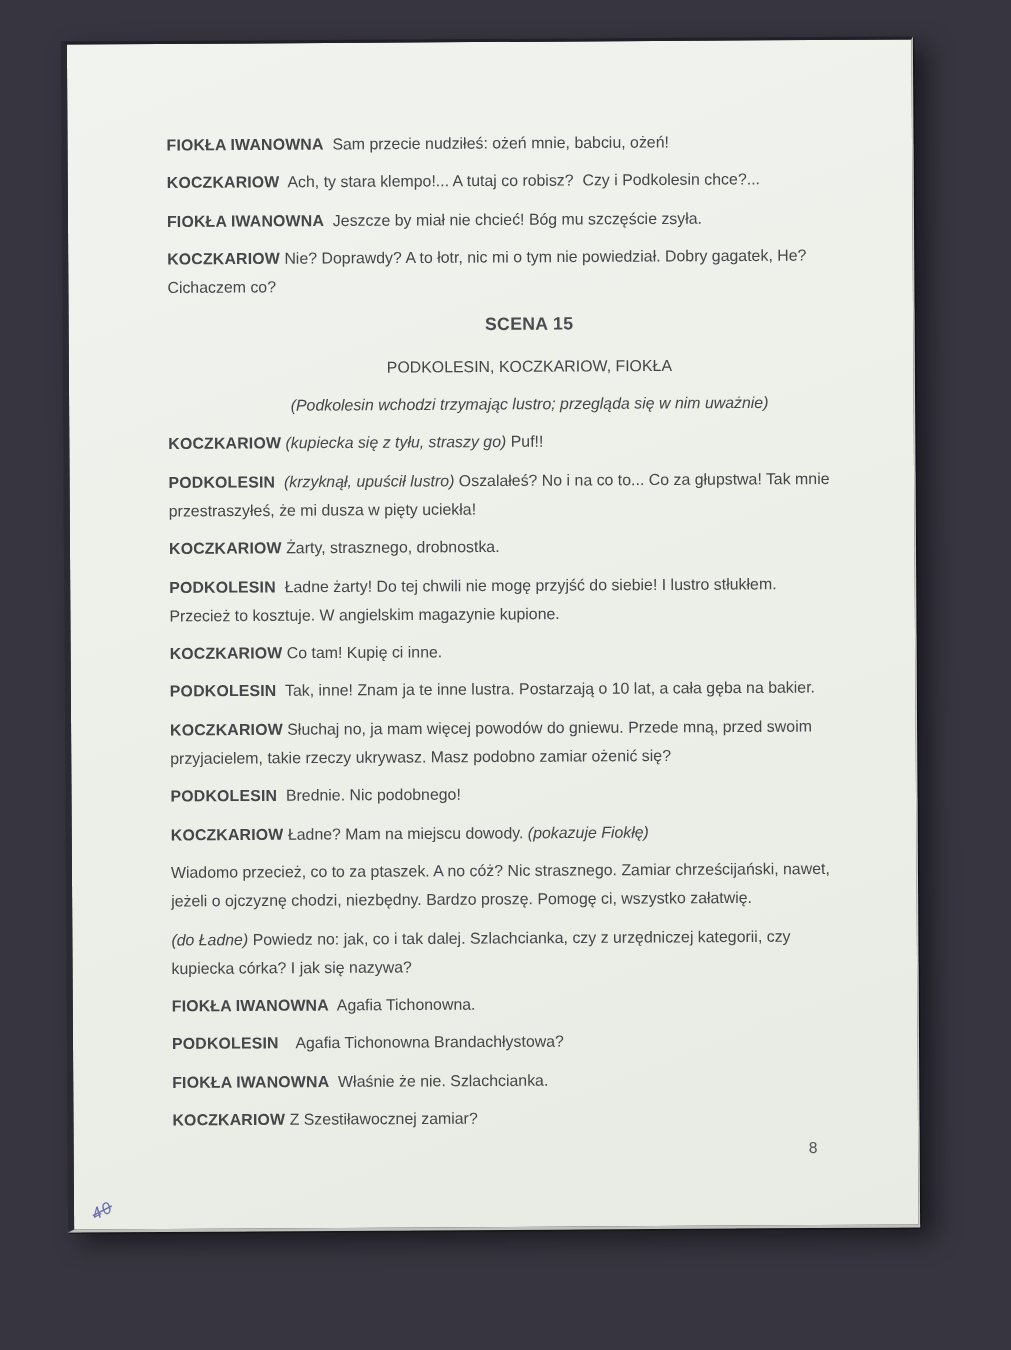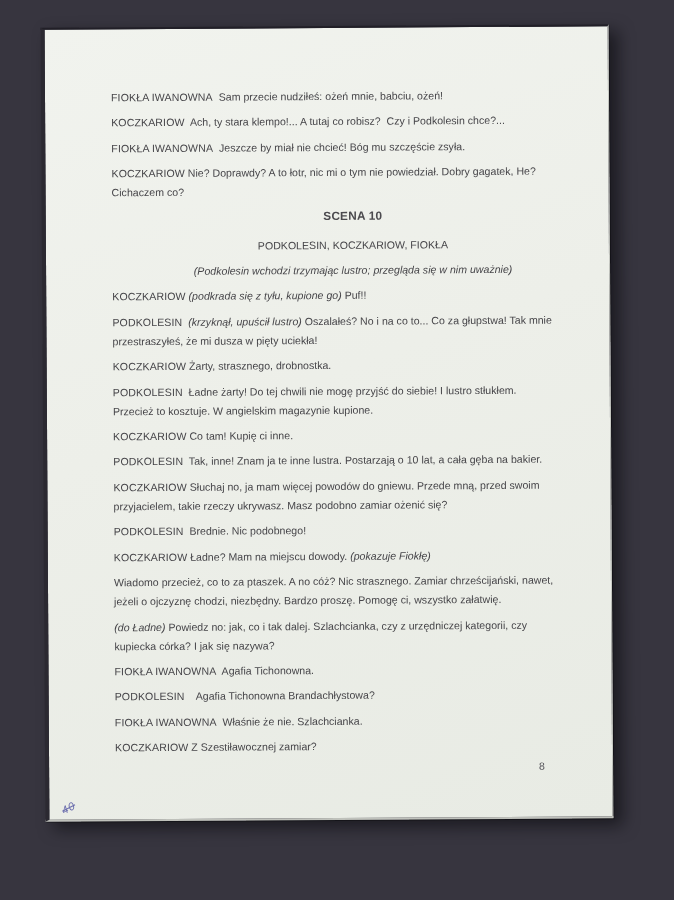--- a/index.html
+++ b/index.html
@@ -47,21 +47,21 @@
     text-align: center;
   }
   .para.heading {
     text-align: center;
     font-weight: 700;
     font-size: 11.8px;
     letter-spacing: 0.2px;
     color: #4b4a4e;
     margin: 6px 0 9px 0;
   }
-  .seg-speaker { letter-spacing: 0.1px; }
+  .seg-speaker { letter-spacing: 0.1px; font-weight: bold; }
   .seg-italic  { font-style: italic; }
   .seg-normal  { }
   .page-number {
     position: absolute;
     left: 490px;
     top: 733px;
     font-size: 10.5px;
     color: #55545a;
   }
   .handwritten-note {
@@ -80,24 +80,24 @@
 <body>
 
 <div class="desk">
   <div class="paper">
     <div class="page-text">
         <p class="para left"><span class="seg-speaker">FIOKŁA IWANOWNA</span><span class="seg-normal">  Sam przecie nudziłeś: ożeń mnie, babciu, ożeń!</span></p>
         <p class="para left"><span class="seg-speaker">KOCZKARIOW</span><span class="seg-normal">  Ach, ty stara klempo!... A tutaj co robisz?  Czy i Podkolesin chce?...</span></p>
         <p class="para left"><span class="seg-speaker">FIOKŁA IWANOWNA</span><span class="seg-normal">  Jeszcze by miał nie chcieć! Bóg mu szczęście zsyła.</span></p>
         <p class="para left"><span class="seg-speaker">KOCZKARIOW</span><span class="seg-normal"> Nie? Doprawdy? A to łotr, nic mi o tym nie powiedział. Dobry gagatek, He?
 Cichaczem co?</span></p>
-        <p class="para heading"><span class="seg-normal">SCENA 10</span></p>
+        <p class="para heading"><span class="seg-normal">SCENA 15</span></p>
         <p class="para center"><span class="seg-normal">PODKOLESIN, KOCZKARIOW, FIOKŁA</span></p>
         <p class="para center"><span class="seg-italic">(Podkolesin wchodzi trzymając lustro; przegląda się w nim uważnie)</span></p>
-        <p class="para left"><span class="seg-speaker">KOCZKARIOW</span><span class="seg-italic"> (podkrada się z tyłu, kupione go)</span><span class="seg-normal"> Puf!!</span></p>
+        <p class="para left"><span class="seg-speaker">KOCZKARIOW</span><span class="seg-italic"> (kupiecka się z tyłu, straszy go)</span><span class="seg-normal"> Puf!!</span></p>
         <p class="para left"><span class="seg-speaker">PODKOLESIN</span><span class="seg-italic">  (krzyknął, upuścił lustro)</span><span class="seg-normal"> Oszalałeś? No i na co to... Co za głupstwa! Tak mnie
 przestraszyłeś, że mi dusza w pięty uciekła!</span></p>
         <p class="para left"><span class="seg-speaker">KOCZKARIOW</span><span class="seg-normal"> Żarty, strasznego, drobnostka.</span></p>
         <p class="para left"><span class="seg-speaker">PODKOLESIN</span><span class="seg-normal">  Ładne żarty! Do tej chwili nie mogę przyjść do siebie! I lustro stłukłem.
 Przecież to kosztuje. W angielskim magazynie kupione.</span></p>
         <p class="para left"><span class="seg-speaker">KOCZKARIOW</span><span class="seg-normal"> Co tam! Kupię ci inne.</span></p>
         <p class="para left"><span class="seg-speaker">PODKOLESIN</span><span class="seg-normal">  Tak, inne! Znam ja te inne lustra. Postarzają o 10 lat, a cała gęba na bakier.</span></p>
         <p class="para left"><span class="seg-speaker">KOCZKARIOW</span><span class="seg-normal"> Słuchaj no, ja mam więcej powodów do gniewu. Przede mną, przed swoim
 przyjacielem, takie rzeczy ukrywasz. Masz podobno zamiar ożenić się?</span></p>
         <p class="para left"><span class="seg-speaker">PODKOLESIN</span><span class="seg-normal">  Brednie. Nic podobnego!</span></p>

